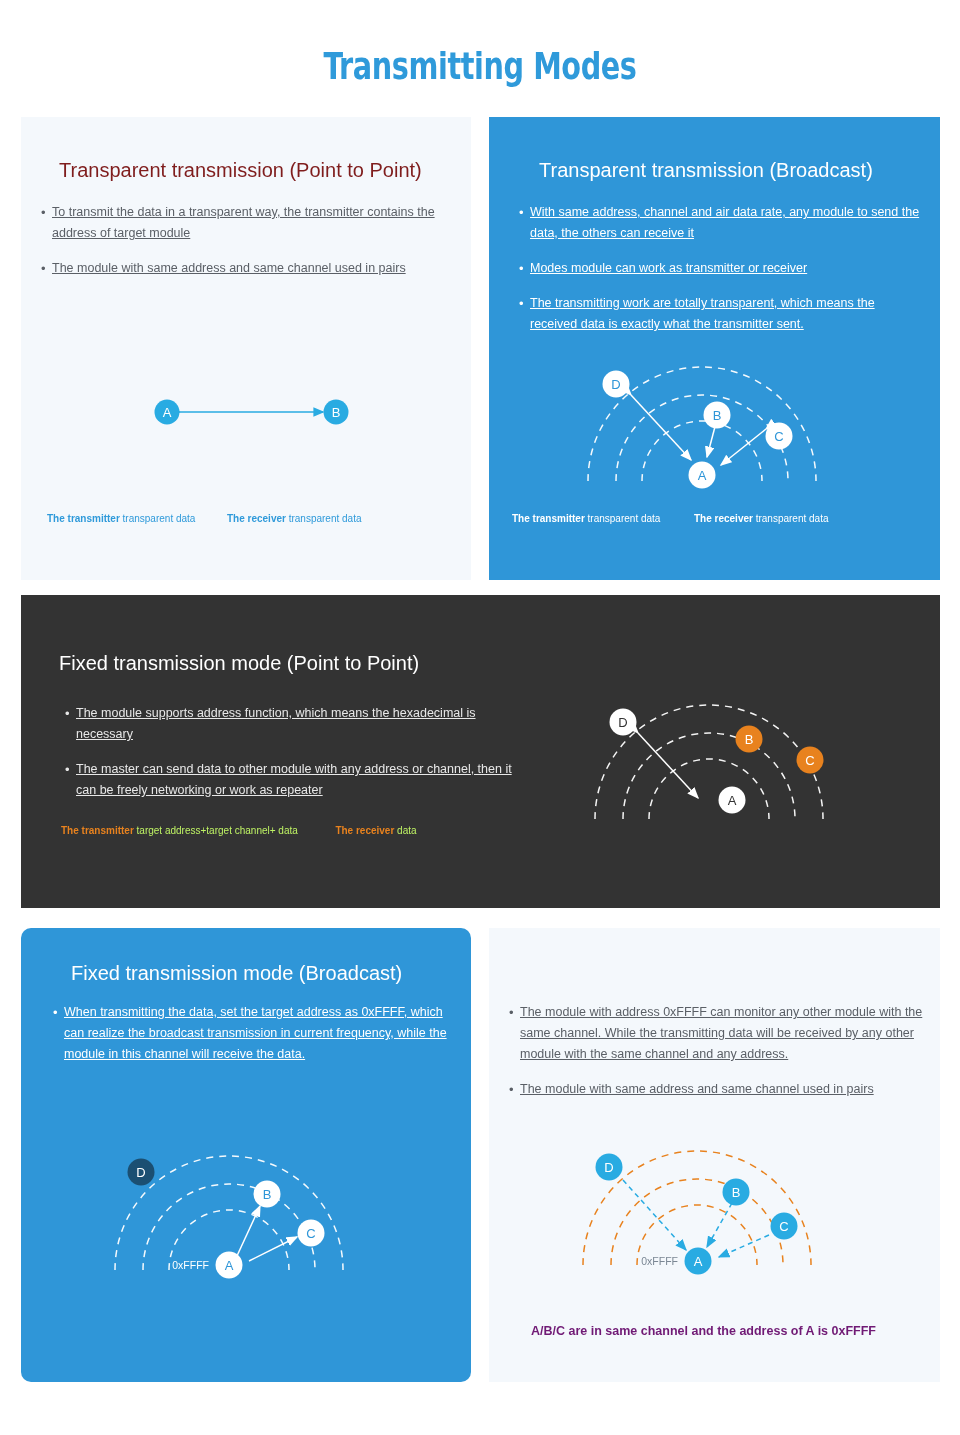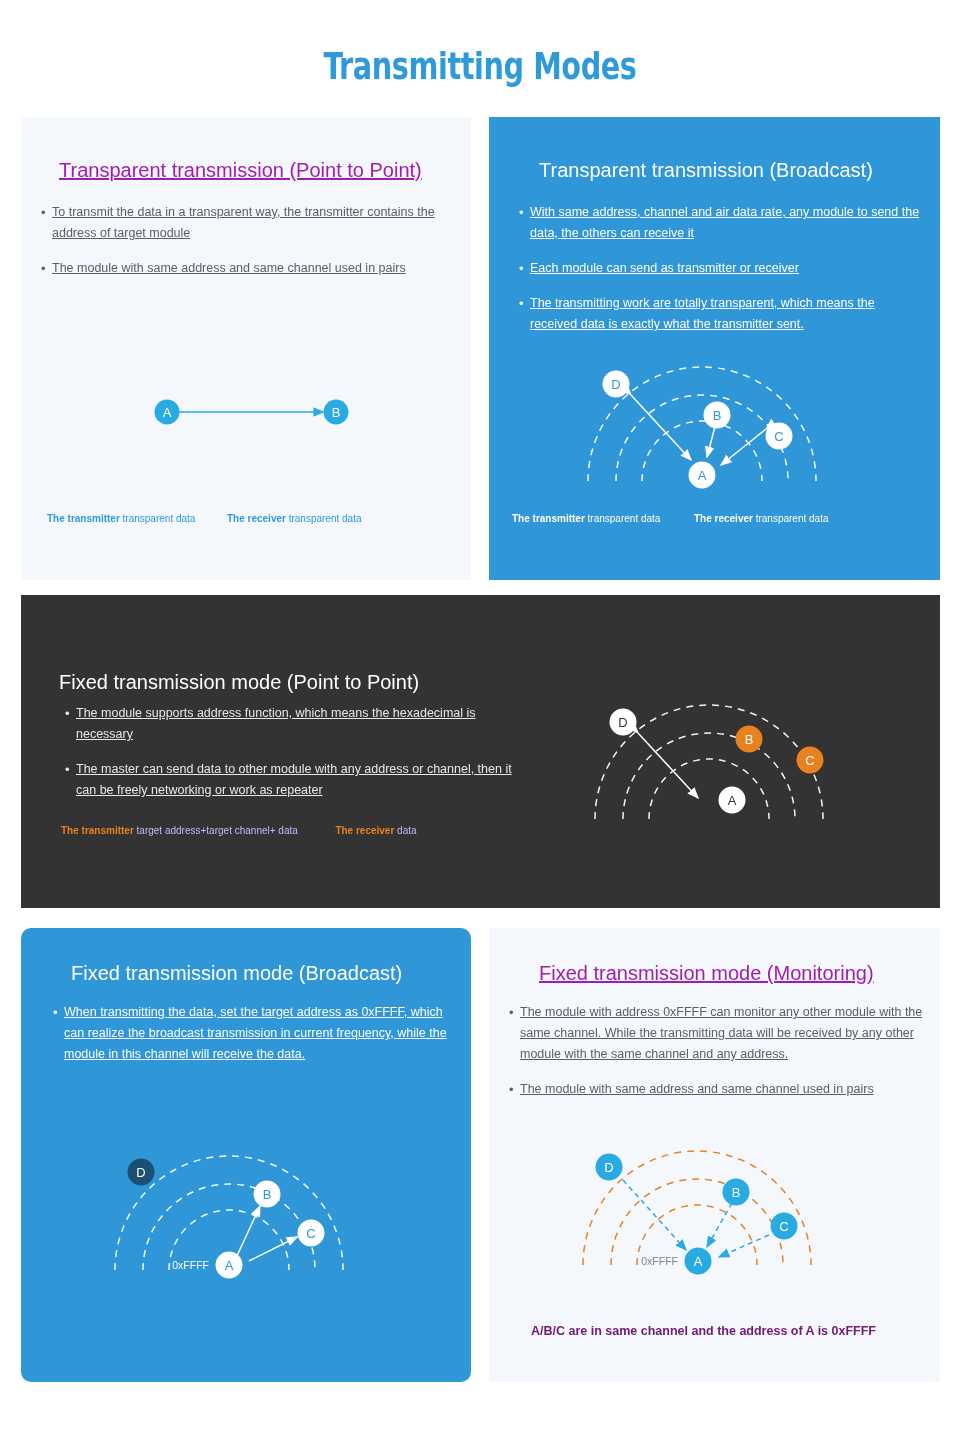--- a/index.html
+++ b/index.html
@@ -23,21 +23,21 @@
   .panel{position:absolute;box-sizing:border-box;overflow:hidden;}
   .p-light{background:#f4f8fc;}
   .p-blue{background:#2f96d8;}
   .p-dark{background:#333333;}
 
   .panel-title{
     position:absolute;
     font-size:20px;font-weight:normal;
     white-space:nowrap;
   }
-  .t-dark{color:#a21caf;text-decoration:underline;}
+  .t-dark{color:#7f1d1d;}
   .t-white{color:#ffffff;}
 
   .bullets{position:absolute;}
   .bullet{
     display:flex;
     font-size:12.5px;
     line-height:21px;
     margin-bottom:14px;
   }
   .bullet .dot{
@@ -51,21 +51,21 @@
 
   .footer{
     position:absolute;
     font-size:10px;
     white-space:nowrap;
   }
   .footer .lbl{font-weight:bold;}
   .f-blue{color:#2f9ada;}
   .f-white{color:#ffffff;}
   .f-orange .lbl{color:#e8821e;}
-  .f-orange .val{color:#c4b5fd;}
+  .f-orange .val{color:#bef264;}
   .f-cyan{color:#701a75;font-weight:bold;font-size:12.5px;}
 
   .diagram{position:absolute;}
   .diagram svg{display:block;}
 
   .node-txt{
     font-family:"Liberation Sans","DejaVu Sans",sans-serif;
     font-size:13px;
   }
   .addr-txt{
@@ -124,21 +124,21 @@
 
   <div class="panel-title t-white" style="left:50px;top:42px;">Transparent transmission (Broadcast)</div>
 
   <div class="bullets b-white" style="left:30px;top:85px;width:402px;">
     <div class="bullet">
       <span class="dot">•</span>
       <span class="btxt">With same address, channel and air data rate, any module to send the data, the others can receive it</span>
     </div>
     <div class="bullet">
       <span class="dot">•</span>
-      <span class="btxt">Each module can send as transmitter or receiver</span>
+      <span class="btxt">Modes module can work as transmitter or receiver</span>
     </div>
     <div class="bullet">
       <span class="dot">•</span>
       <span class="btxt">The transmitting work are totally transparent, which means the received data is exactly what the transmitter sent.</span>
     </div>
   </div>
 
   <div class="diagram" style="left:85px;top:230px;width:340px;height:150px;">
     <svg width="340" height="150" viewBox="0 0 340 150">
       <defs>
@@ -176,21 +176,21 @@
     <span class="lbl">The transmitter</span>
     <span class="val">transparent data</span>
     <span style="display:inline-block;width:28px;"></span>
     <span class="lbl">The receiver</span>
     <span class="val">transparent data</span>
   </div>
 </div>
 
 <div class="panel p-dark" style="left:21px;top:595px;width:919px;height:313px;">
 
-  <div class="panel-title t-white" style="left:38px;top:76px;">Fixed transmission mode (Point to Point)</div>
+  <div class="panel-title t-white" style="left:38px;top:57px;">Fixed transmission mode (Point to Point)</div>
 
   <div class="bullets b-lightgray" style="left:44px;top:108px;width:460px;">
     <div class="bullet">
       <span class="dot">•</span>
       <span class="btxt">The module supports address function, which means the hexadecimal is necessary</span>
     </div>
     <div class="bullet">
       <span class="dot">•</span>
       <span class="btxt">The master can send data to other module with any address or channel, then it can be freely networking or work as repeater</span>
     </div>
@@ -274,21 +274,20 @@
         <text x="128" y="141.5" text-anchor="middle" fill="#2f96d8" class="node-txt">A</text>
         <text x="108" y="141" text-anchor="end" fill="#ffffff" class="addr-txt">0xFFFF</text>
       </g>
     </svg>
   </div>
 
 </div>
 
 <div class="panel p-light" style="left:489px;top:928px;width:451px;height:454px;">
 
-  <div class="panel-title t-dark" style="left:50px;top:34px;">Fixed transmission mode (Monitoring)</div>
 
   <div class="bullets b-dark" style="left:20px;top:74px;width:418px;">
     <div class="bullet">
       <span class="dot">•</span>
       <span class="btxt">The module with address 0xFFFF can monitor any other module with the same channel. While the transmitting data will be received by any other module with the same channel and any address.</span>
     </div>
     <div class="bullet">
       <span class="dot">•</span>
       <span class="btxt">The module with same address and same channel used in pairs</span>
     </div>

